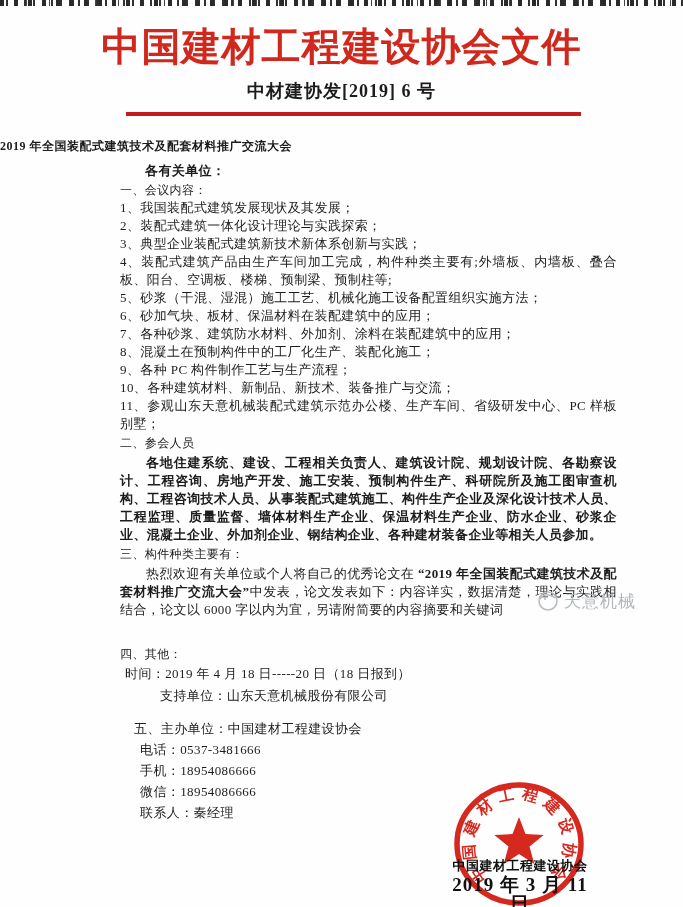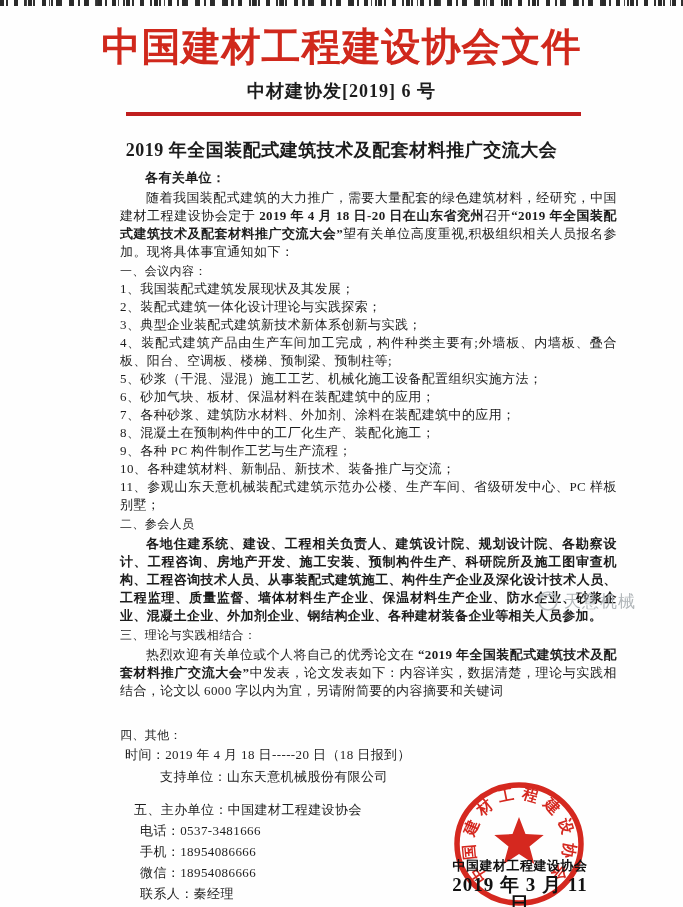--- a/index.html
+++ b/index.html
@@ -15,21 +15,21 @@
       repeating-linear-gradient(90deg,#1b1b1b 0 2px,transparent 2px 9px),
       repeating-linear-gradient(90deg,#333 0 1px,transparent 1px 23px);
     background-position:0 0,6px 0,3px 0;
   }
   .org-title{
     margin-top:24px;text-align:center;color:#d0281c;
     font-size:39px;font-weight:bold;letter-spacing:1px;line-height:46px;
   }
   .doc-number{margin-top:9px;text-align:center;font-size:18px;font-weight:bold;letter-spacing:1px;}
   .red-rule{margin:9px 0 0 126px;width:455px;height:4px;background:#c01e1e;}
-  .doc-title{margin-top:22px;text-align:center;font-size:18px;font-weight:bold;letter-spacing:.5px;}
+  .doc-title{margin-top:22px;font-size:12px;font-weight:bold;letter-spacing:.5px;}
   .content{
     padding:0 66px 0 120px;font-size:13px;line-height:18px;letter-spacing:.4px;
     text-align:justify;
   }
   .salutation{margin:7px 0 0 25px;font-weight:bold;font-size:13px;}
   .para{margin:2px 0 0 0;text-indent:2em;}
   .para.bold{font-weight:bold;}
   .heading{font-weight:normal;font-size:12px;margin-top:1px;}
   .item{margin:0;}
   .mt-s4{margin-top:26px;}
@@ -61,39 +61,38 @@
 
   <div class="org-title">中国建材工程建设协会文件</div>
   <div class="doc-number">中材建协发[2019] 6 号</div>
   <div class="red-rule"></div>
 
   <div class="doc-title">2019 年全国装配式建筑技术及配套材料推广交流大会</div>
 
   <div class="content">
     <div class="salutation">各有关单位：</div>
 
-    <p class="para"><span>随着我国装配式建筑的大力推广，需要大量配套的绿色建筑材料，经研究，中国建材工程建设协会定于 </span><b class="b">2019 年 4 月 18 日-20 日在山东省兖州</b><span>召开</span><b class="b">“2019 年全国装配式建筑技术及配套材料推广交流大会”</b><span>望有关单位高度重视,积极组织相关人员报名参加。现将具体事宜通知如下：</span></p>
 
     <div class="heading">一、会议内容：</div>
     <div class="item">1、我国装配式建筑发展现状及其发展；</div>
     <div class="item">2、装配式建筑一体化设计理论与实践探索；</div>
     <div class="item">3、典型企业装配式建筑新技术新体系创新与实践；</div>
     <div class="item">4、装配式建筑产品由生产车间加工完成，构件种类主要有;外墙板、内墙板、叠合板、阳台、空调板、楼梯、预制梁、预制柱等;</div>
     <div class="item">5、砂浆（干混、湿混）施工工艺、机械化施工设备配置组织实施方法；</div>
     <div class="item">6、砂加气块、板材、保温材料在装配建筑中的应用；</div>
     <div class="item">7、各种砂浆、建筑防水材料、外加剂、涂料在装配建筑中的应用；</div>
     <div class="item">8、混凝土在预制构件中的工厂化生产、装配化施工；</div>
     <div class="item">9、各种 PC 构件制作工艺与生产流程；</div>
     <div class="item">10、各种建筑材料、新制品、新技术、装备推广与交流；</div>
     <div class="item">11、参观山东天意机械装配式建筑示范办公楼、生产车间、省级研发中心、PC 样板别墅；</div>
 
     <div class="heading">二、参会人员</div>
     <p class="para bold">各地住建系统、建设、工程相关负责人、建筑设计院、规划设计院、各勘察设计、工程咨询、房地产开发、施工安装、预制构件生产、科研院所及施工图审查机构、工程咨询技术人员、从事装配式建筑施工、构件生产企业及深化设计技术人员、工程监理、质量监督、墙体材料生产企业、保温材料生产企业、防水企业、砂浆企业、混凝土企业、外加剂企业、钢结构企业、各种建材装备企业等相关人员参加。</p>
 
-    <div class="heading">三、理论与实践相结合：</div>
+    <div class="heading">三、构件种类主要有：</div>
     <p class="para"><span>热烈欢迎有关单位或个人将自己的优秀论文在 </span><b class="b">“2019 年全国装配式建筑技术及配套材料推广交流大会”</b><span>中发表，论文发表如下：内容详实，数据清楚，理论与实践相结合，论文以 6000 字以内为宜，另请附简要的内容摘要和关键词</span></p>
 
     <div class="heading mt-s4">四、其他：</div>
     <div class="bottom-line time-line">时间：2019 年 4 月 18 日-----20 日（18 日报到）</div>
 
     <div class="bottom-line support-line">支持单位：山东天意机械股份有限公司</div>
     <div class="bottom-line s5-head">五、主办单位：中国建材工程建设协会</div>
     <div class="bottom-line contact-line">电话：0537-3481666</div>
     <div class="bottom-line contact-line">手机：18954086666</div>
     <div class="bottom-line contact-line">微信：18954086666</div>

